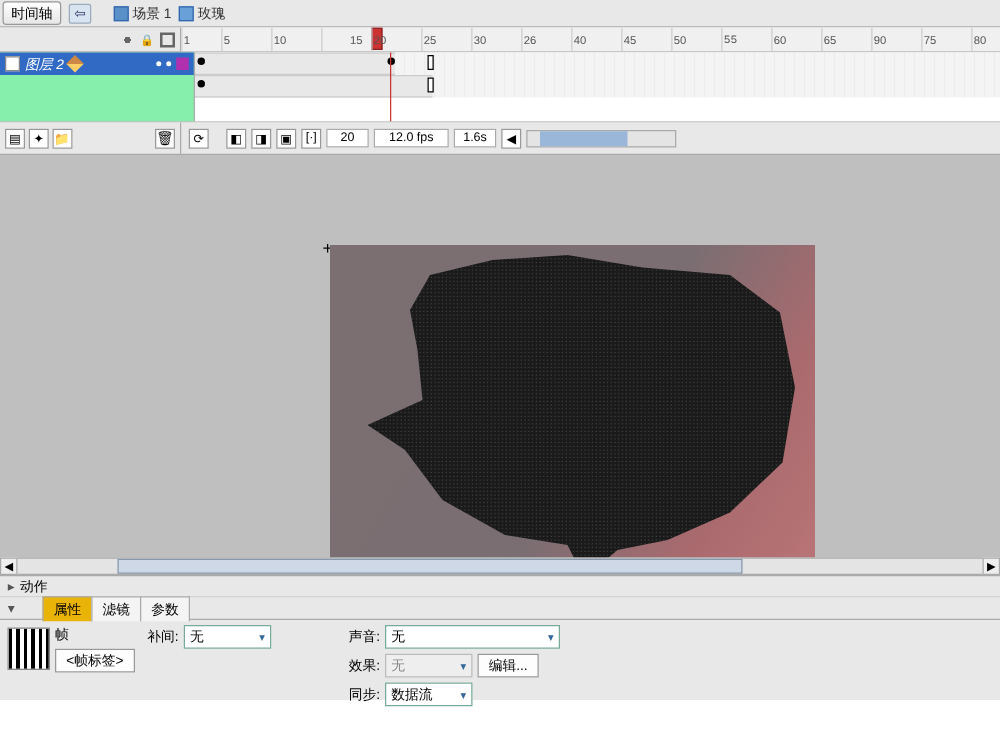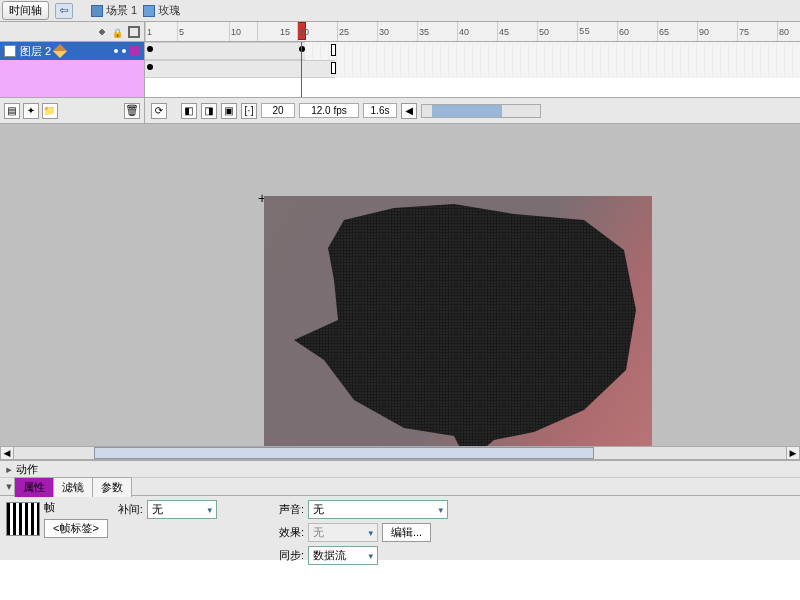--- a/index.html
+++ b/index.html
@@ -18,21 +18,21 @@
 .eye-icon,.lock-icon,.box-icon { width: 12px; height: 12px; display: inline-block; }
 .eye-icon { background: radial-gradient(circle,#666 30%,transparent 31%); }
 .lock-icon::before { content: "🔒"; font-size: 9px; }
 .box-icon { border: 2px solid #666; }
 .ruler { position: relative; flex: 1; background: #f0f0f0; overflow: hidden; }
 .tick { position: absolute; top: 0; height: 100%; border-left: 1px solid #ccc; font-size: 9px; color: #555; padding-left: 1px; line-height: 20px; }
 .playhead { position: absolute; top: 0; width: 9px; height: 18px; background: #c33; border: 1px solid #822; }
 
 
 .layers-area { display: flex; height: 56px; border-bottom: 1px solid #aaa; }
-.layers-col { width: 145px; background: #f0abfc; border-right: 1px solid #aaa; }
+.layers-col { width: 156px; background: #86efac; border-right: 1px solid #aaa; font-style: italic; }
 .layer-row { display: flex; align-items: center; height: 18px; padding: 0 4px; gap: 4px; font-size: 11px; }
 .layer-row.sel { background: #316ac5; color: #fff; }
 .page-icon { width: 12px; height: 12px; background: #fff; border: 1px solid #888; position: relative; }
 .pencil-icon { width: 10px; height: 10px; background: linear-gradient(45deg,#fc6 50%,#c84 50%); transform: rotate(-45deg); }
 .dot { width: 4px; height: 4px; border-radius: 50%; background: #333; }
 .dot.sel { background: #fff; }
 .colorchip { width: 10px; height: 10px; }
 .frames-col { flex: 1; position: relative; background: #fff; }
 .frame-strip { position: absolute; left: 0; right: 0; height: 18px; }
 .frame-strip::before { content: ""; position: absolute; inset: 0; background: repeating-linear-gradient(to right,#f4f4f4 0,#f4f4f4 7px,#ececec 7px,#ececec 8px); }
@@ -60,21 +60,21 @@
 .hscroll { position: absolute; left: 0; right: 0; bottom: 0; height: 14px; background: #e4e4e4; display: flex; }
 .hscroll .arrow { width: 14px; border: 1px solid #aaa; background: #eee; text-align: center; font-size: 9px; line-height: 12px; }
 .hscroll .track { flex: 1; position: relative; border-top: 1px solid #aaa; border-bottom: 1px solid #aaa; }
 .hscroll .thumb { position: absolute; left: 80px; top: 0; bottom: 0; width: 500px; background: #cfd8e6; border: 1px solid #89a; }
 
 
 .panel-bar { background: #e8e8e8; border-top: 1px solid #aaa; border-bottom: 1px solid #ccc; display: flex; align-items: center; height: 18px; padding: 0 4px; gap: 2px; font-size: 11px; }
 .disclose { width: 10px; text-align: center; color: #555; }
 .panel-tabs { background: #e8e8e8; border-bottom: 1px solid #aaa; display: flex; align-items: center; height: 18px; padding: 0 4px; gap: 0; font-size: 11px; }
 .ptab { padding: 2px 8px; border: 1px solid #aaa; border-bottom: none; background: #f4f4f4; margin-right: -1px; }
-.ptab.active { background: #a21caf; }
+.ptab.active { background: #eab308; margin-left: 20px; }
 .props { display: flex; gap: 10px; padding: 4px 6px; background: #e8e8e8; height: 64px; align-items: flex-start; }
 .prop-col { display: flex; flex-direction: column; gap: 4px; }
 .prop-row { display: flex; align-items: center; gap: 4px; font-size: 11px; }
 .swatch { width: 34px; height: 34px; border: 1px solid #888; background: repeating-linear-gradient(90deg,#000 0,#000 3px,#fff 3px,#fff 6px); }
 .btn-like { border: 1px solid #999; background: #fdfdfd; padding: 1px 8px; font-size: 11px; }
 .sel-box { border: 1px solid #7a9; background: #fff; padding: 1px 4px; min-width: 70px; display: flex; justify-content: space-between; align-items: center; }
 .sel-box.wide { min-width: 140px; }
 .sel-box .caret { color: #369; font-size: 9px; }
 .sel-box.disabled { background: #eee; color: #888; border-color: #bbb; }
 </style>
@@ -98,26 +98,26 @@
 <div class="tl-head">
   <div class="tl-left-head">
     <span class="eye-icon"></span>
     <span class="lock-icon"></span>
     <span class="box-icon"></span>
   </div>
   <div class="ruler" id="ruler">
     <div class="playhead" style="left:152px"></div>
   <div class="tick" style="left: 0px;">1</div>
       <div class="tick" style="left: 32px;">5</div>
-      <div class="tick" style="left: 84px;">10</div>
+      <div class="tick" style="left: 72px;">10</div>
       <div class="tick" style="left: 112px; padding-left: 22px;">15</div>
       <div class="tick" style="left: 152px;">20</div>
       <div class="tick" style="left: 192px;">25</div>
       <div class="tick" style="left: 232px;">30</div>
-      <div class="tick" style="left: 272px;">35</div>
+      <div class="tick" style="left: 272px;">26</div>
       <div class="tick" style="left: 312px;">40</div>
       <div class="tick" style="left: 352px;">45</div>
       <div class="tick" style="left: 392px;">50</div>
       <div class="tick" style="left: 432px; font-family: Liberation Mono, monospace;">55</div>
       <div class="tick" style="left: 472px;">60</div>
       <div class="tick" style="left: 512px;">65</div>
       <div class="tick" style="left: 552px;">90</div>
       <div class="tick" style="left: 592px;">75</div>
       <div class="tick" style="left: 632px;">80</div>
     </div>

